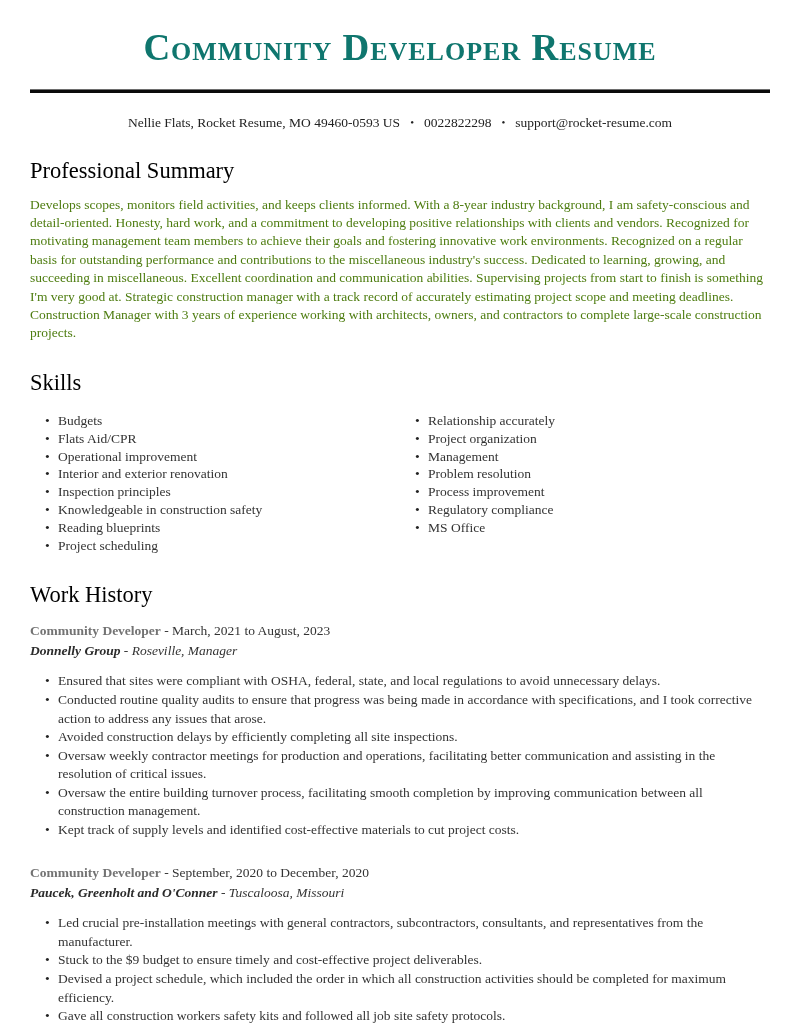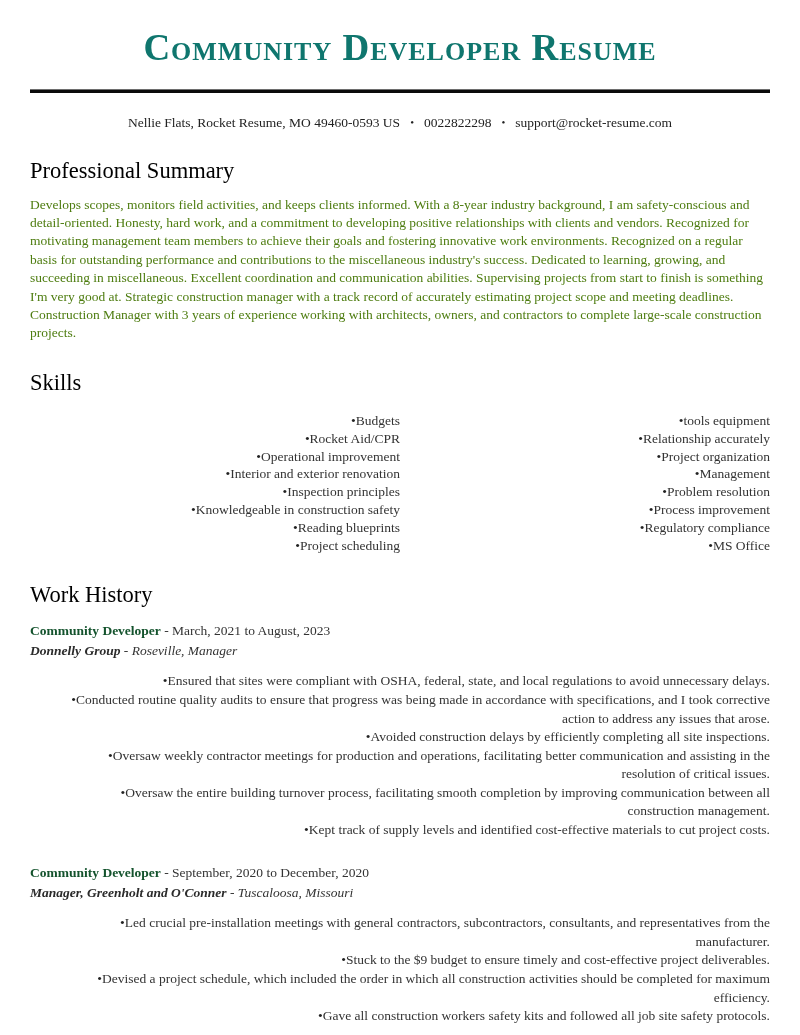--- a/index.html
+++ b/index.html
@@ -70,21 +70,20 @@
   ul.dotted {
     margin: 0;
     padding-left: 26px;
     list-style: none;
     font-size: 13.5px;
     line-height: 17.9px;
     color: #333333;
   }
   ul.dotted li {
     padding-left: 2px;
-    text-align: right;
   }
   ul.dotted li::before {
     content: "\2022";
     display: inline-block;
     width: 13px;
     margin-left: -13px;
     color: #222222;
   }
 
   
@@ -95,21 +94,21 @@
   }
 
   
   .job { margin-top: 15px; }
   .job + .job { margin-top: 25px; }
   .job-title-line {
     margin: 0 0 4.5px 0;
     font-size: 13.5px;
     color: #333333;
   }
-  .job-title-line .job-title { font-weight: 700; color: #14532d; }
+  .job-title-line .job-title { font-weight: 700; color: #737373; }
   .job-company-line {
     margin: 0;
     font-size: 13.5px;
     font-style: italic;
     color: #333333;
   }
   .job-company-line .job-company { font-weight: 700; color: #2b2b2b; }
   .dash { white-space: pre; }
   ul.job-bullets {
     margin-top: 13px;
@@ -129,30 +128,29 @@
     <span>Nellie Flats, Rocket Resume, MO 49460-0593 US</span><span class="sep">•</span><span>0022822298</span><span class="sep">•</span><span>support@rocket-resume.com</span>
   </div>
 
   <h2 class="section-heading">Professional Summary</h2>
   <p class="summary-text">Develops scopes, monitors field activities, and keeps clients informed. With a 8-year industry background, I am safety-conscious and detail-oriented. Honesty, hard work, and a commitment to developing positive relationships with clients and vendors. Recognized for motivating management team members to achieve their goals and fostering innovative work environments. Recognized on a regular basis for outstanding performance and contributions to the miscellaneous industry's success. Dedicated to learning, growing, and succeeding in miscellaneous. Excellent coordination and communication abilities. Supervising projects from start to finish is something I'm very good at. Strategic construction manager with a track record of accurately estimating project scope and meeting deadlines. Construction Manager with 3 years of experience working with architects, owners, and contractors to complete large-scale construction projects.</p>
 
   <h2 class="section-heading">Skills</h2>
   <div class="skills-cols">
     <ul class="dotted">
         <li>Budgets</li>
-        <li>Rocket Aid/CPR</li>
+        <li>Flats Aid/CPR</li>
         <li>Operational improvement</li>
         <li>Interior and exterior renovation</li>
         <li>Inspection principles</li>
         <li>Knowledgeable in construction safety</li>
         <li>Reading blueprints</li>
         <li>Project scheduling</li>
       </ul>
     <ul class="dotted">
-        <li>tools equipment</li>
         <li>Relationship accurately</li>
         <li>Project organization</li>
         <li>Management</li>
         <li>Problem resolution</li>
         <li>Process improvement</li>
         <li>Regulatory compliance</li>
         <li>MS Office</li>
       </ul>
   </div>
 
@@ -166,21 +164,21 @@
         <li>Conducted routine quality audits to ensure that progress was being made in accordance with specifications, and I took corrective action to address any issues that arose.</li>
         <li>Avoided construction delays by efficiently completing all site inspections.</li>
         <li>Oversaw weekly contractor meetings for production and operations, facilitating better communication and assisting in the resolution of critical issues.</li>
         <li>Oversaw the entire building turnover process, facilitating smooth completion by improving communication between all construction management.</li>
         <li>Kept track of supply levels and identified cost-effective materials to cut project costs.</li>
       </ul>
   </div>
 
   <div class="job">
     <p class="job-title-line"><strong class="job-title">Community Developer</strong><span class="dash"> - </span><span>September, 2020 to December, 2020</span></p>
-    <p class="job-company-line"><strong class="job-company">Manager, Greenholt and O'Conner</strong><span class="dash"> - </span><span>Tuscaloosa, Missouri</span></p>
+    <p class="job-company-line"><strong class="job-company">Paucek, Greenholt and O'Conner</strong><span class="dash"> - </span><span>Tuscaloosa, Missouri</span></p>
     <ul class="dotted job-bullets">
         <li>Led crucial pre-installation meetings with general contractors, subcontractors, consultants, and representatives from the manufacturer.</li>
         <li>Stuck to the $9 budget to ensure timely and cost-effective project deliverables.</li>
         <li>Devised a project schedule, which included the order in which all construction activities should be completed for maximum efficiency.</li>
         <li>Gave all construction workers safety kits and followed all job site safety protocols.</li>
       </ul>
   </div>
 
 </div>
 

